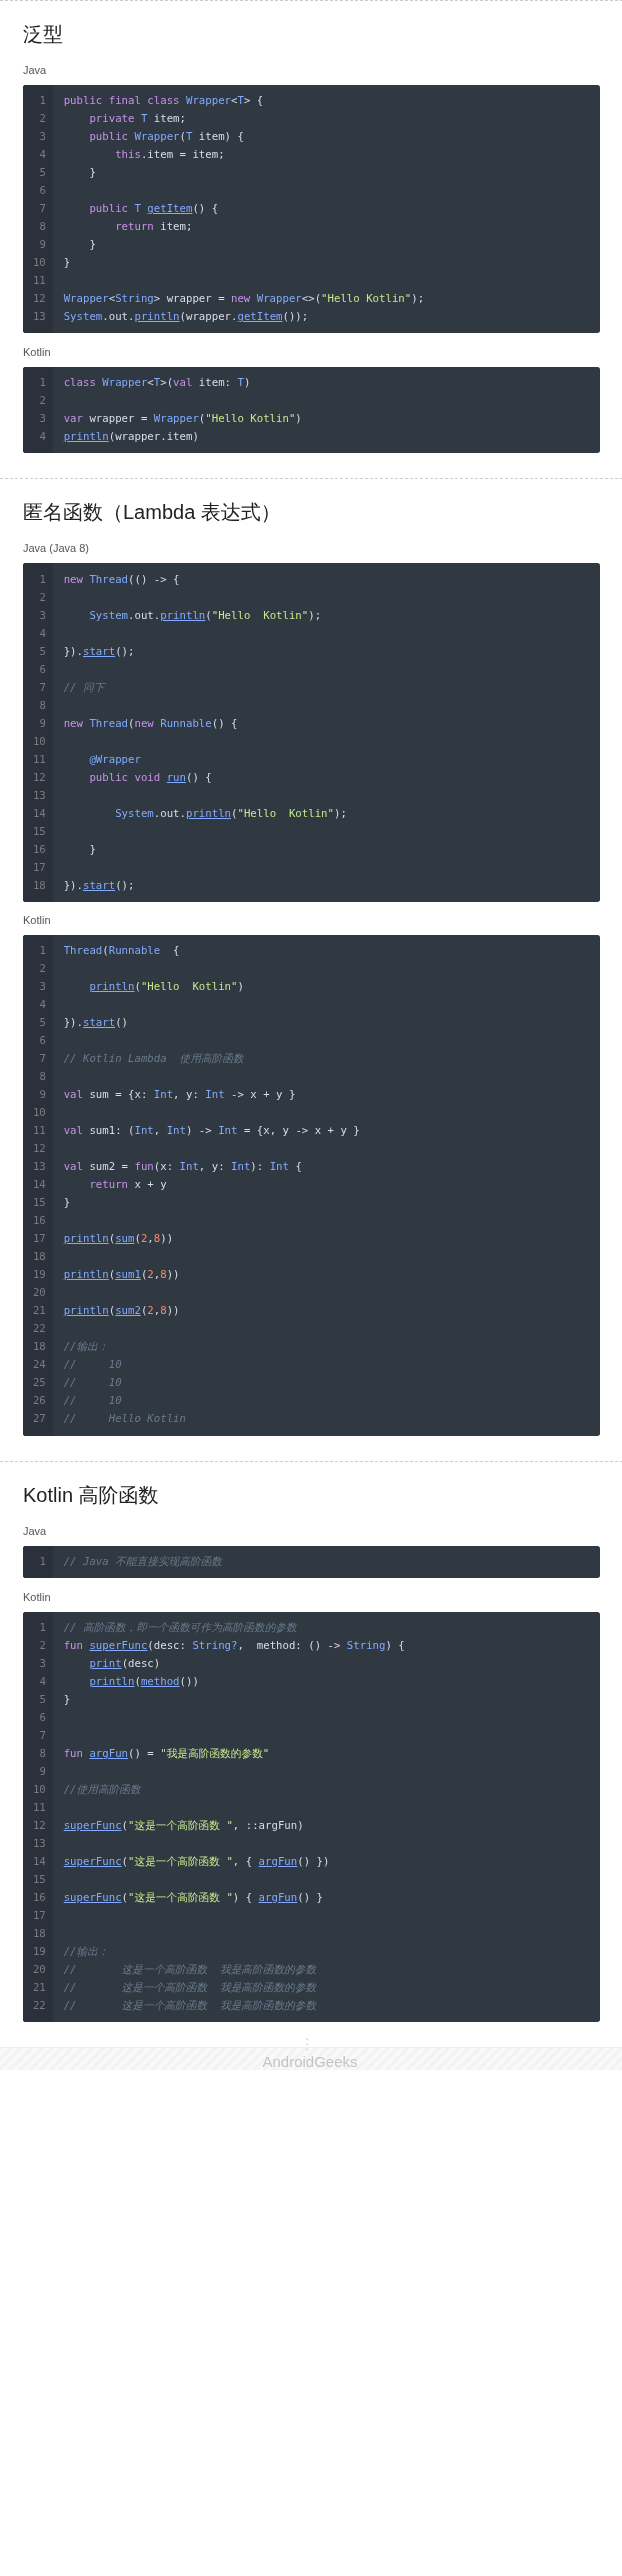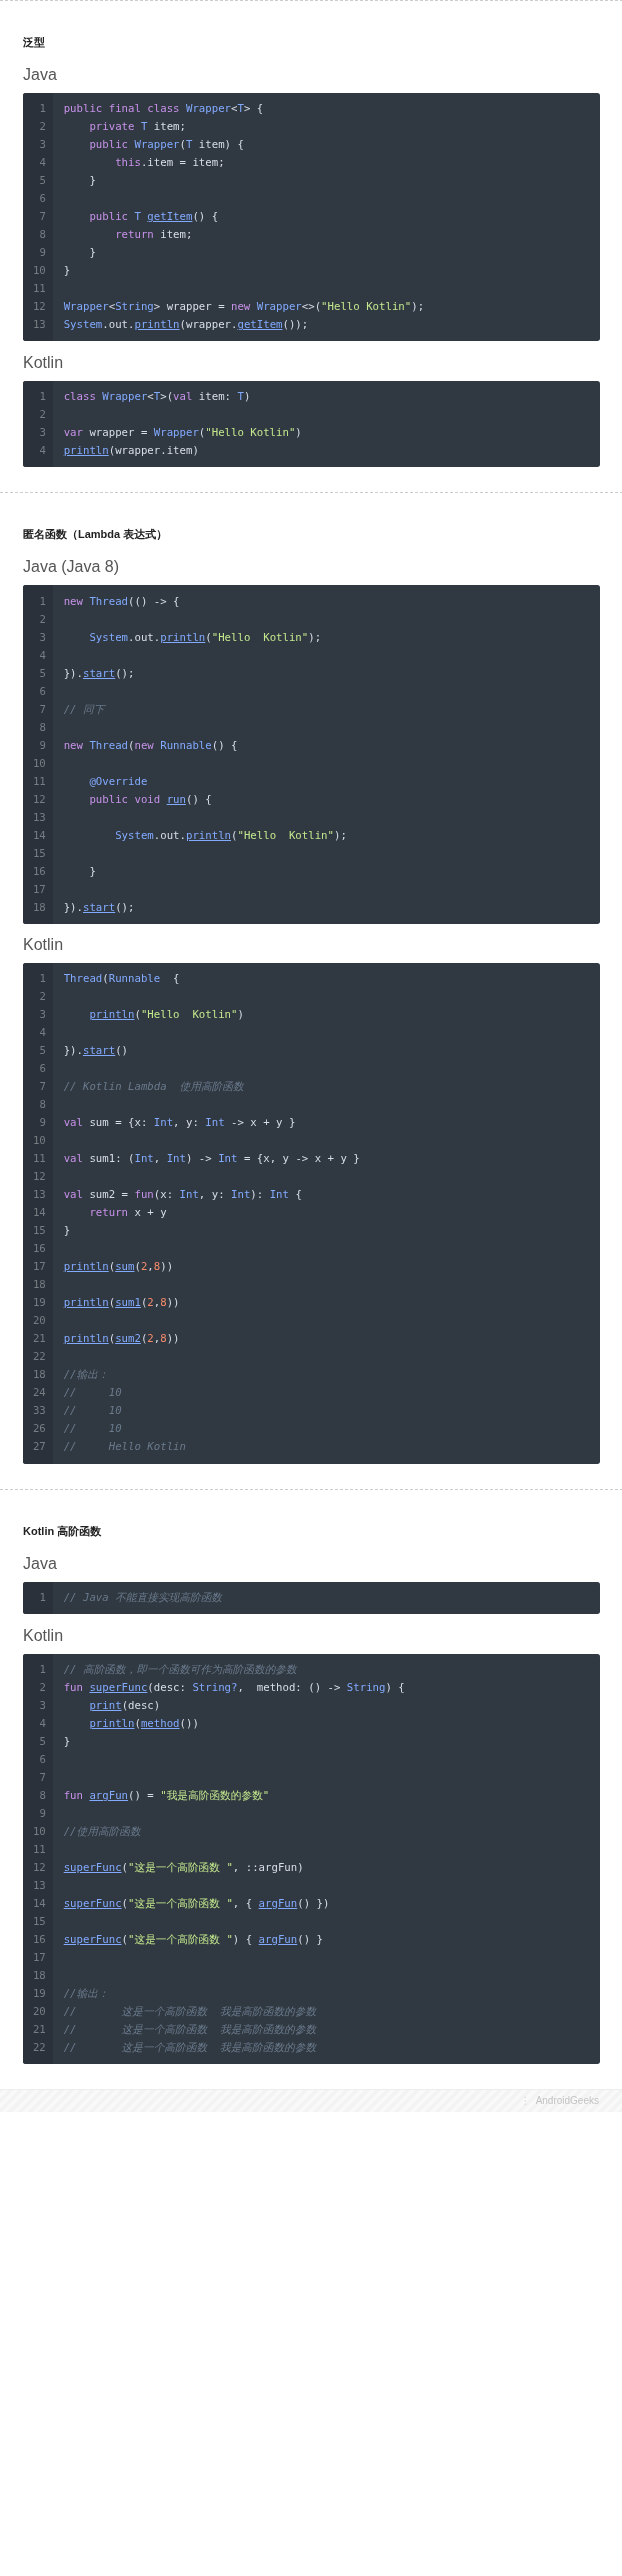--- a/index.html
+++ b/index.html
@@ -10,27 +10,27 @@
     width: 623px;
     font-size: 12.5px;
   }
   .section-divider {
     border: none;
     border-top: 0.9px dashed #ccc;
     margin: 0;
   }
   .section { padding: 16px 23px 19.7px; }
   h2 {
+    font-size: 20px;
+    font-weight: 400;
+    margin: 4px 0 16px;
+    color: #222;
+  }
+  .lang-label {
     font-size: 11px;
-    font-weight: 700;
-    margin: 18px 0 16px;
-    color: #222;
-  }
-  .lang-label {
-    font-size: 16px;
     color: #555;
     margin: 12.5px 0 9px;
   }
   .codeblock {
     background: #303841;
     border-radius: 2.7px;
     overflow: hidden;
     font-family: "Consolas", "Menlo", monospace;
     font-size: 10.7px;
     line-height: 18px;
@@ -62,23 +62,24 @@
   .com { color: #697a8c; font-style: italic; margin-top: 36px; }
   .num { color: #f78c6c; }
   .footer-stripe {
     height: 23px;
     background: repeating-linear-gradient(-45deg, #e8e8e8 0 3.6px, #f5f5f5 3.6px 7.2px);
     border-top: 0.9px solid #ddd;
     opacity: 0.5;
     display: flex;
     align-items: center;
     justify-content: flex-end;
-    padding-right: 24px;
-    font-size: 10px;
+    padding-right: 3px;
+    font-size: 15px;
     color: #888;
+    flex-direction: column;
   }
   .footer-stripe .dot::before {
     content: "⋮"; color: #aaa; margin-right: 5.4px;
   }
 </style>
 </head>
 <body>
 
 <div id="root">
     <hr class="section-divider">
@@ -157,21 +158,21 @@
         <div class="code"><span class="kw2">new</span> <span class="type">Thread</span>(() -&gt; {
 
     <span class="type">System</span>.out.<span class="fn">println</span>(<span class="str">"Hello  Kotlin"</span>);
 
 }).<span class="fn">start</span>();
 
 <span class="com">// 同下</span>
 
 <span class="kw2">new</span> <span class="type">Thread</span>(<span class="kw2">new</span> <span class="type">Runnable</span>() {
 
-    <span class="type">@Override</span>
+    <span class="type">@Wrapper</span>
     <span class="kw">public void</span> <span class="fn">run</span>() {
 
         <span class="type">System</span>.out.<span class="fn">println</span>(<span class="str">"Hello  Kotlin"</span>);
 
     }
 
 }).<span class="fn">start</span>();</div>
       </div>
       <div class="lang-label">Kotlin</div>
       <div class="codeblock">
@@ -193,21 +194,21 @@
           <div>15</div>
           <div>16</div>
           <div>17</div>
           <div>18</div>
           <div>19</div>
           <div>20</div>
           <div>21</div>
           <div>22</div>
           <div>18</div>
           <div>24</div>
-          <div>33</div>
+          <div>25</div>
           <div>26</div>
           <div>27</div>
         </div>
         <div class="code"><span class="type">Thread</span>(<span class="type">Runnable</span>  {
 
     <span class="fn">println</span>(<span class="str">"Hello  Kotlin"</span>)
 
 }).<span class="fn">start</span>()
 
 <span class="com">// Kotlin Lambda  使用高阶函数</span>

